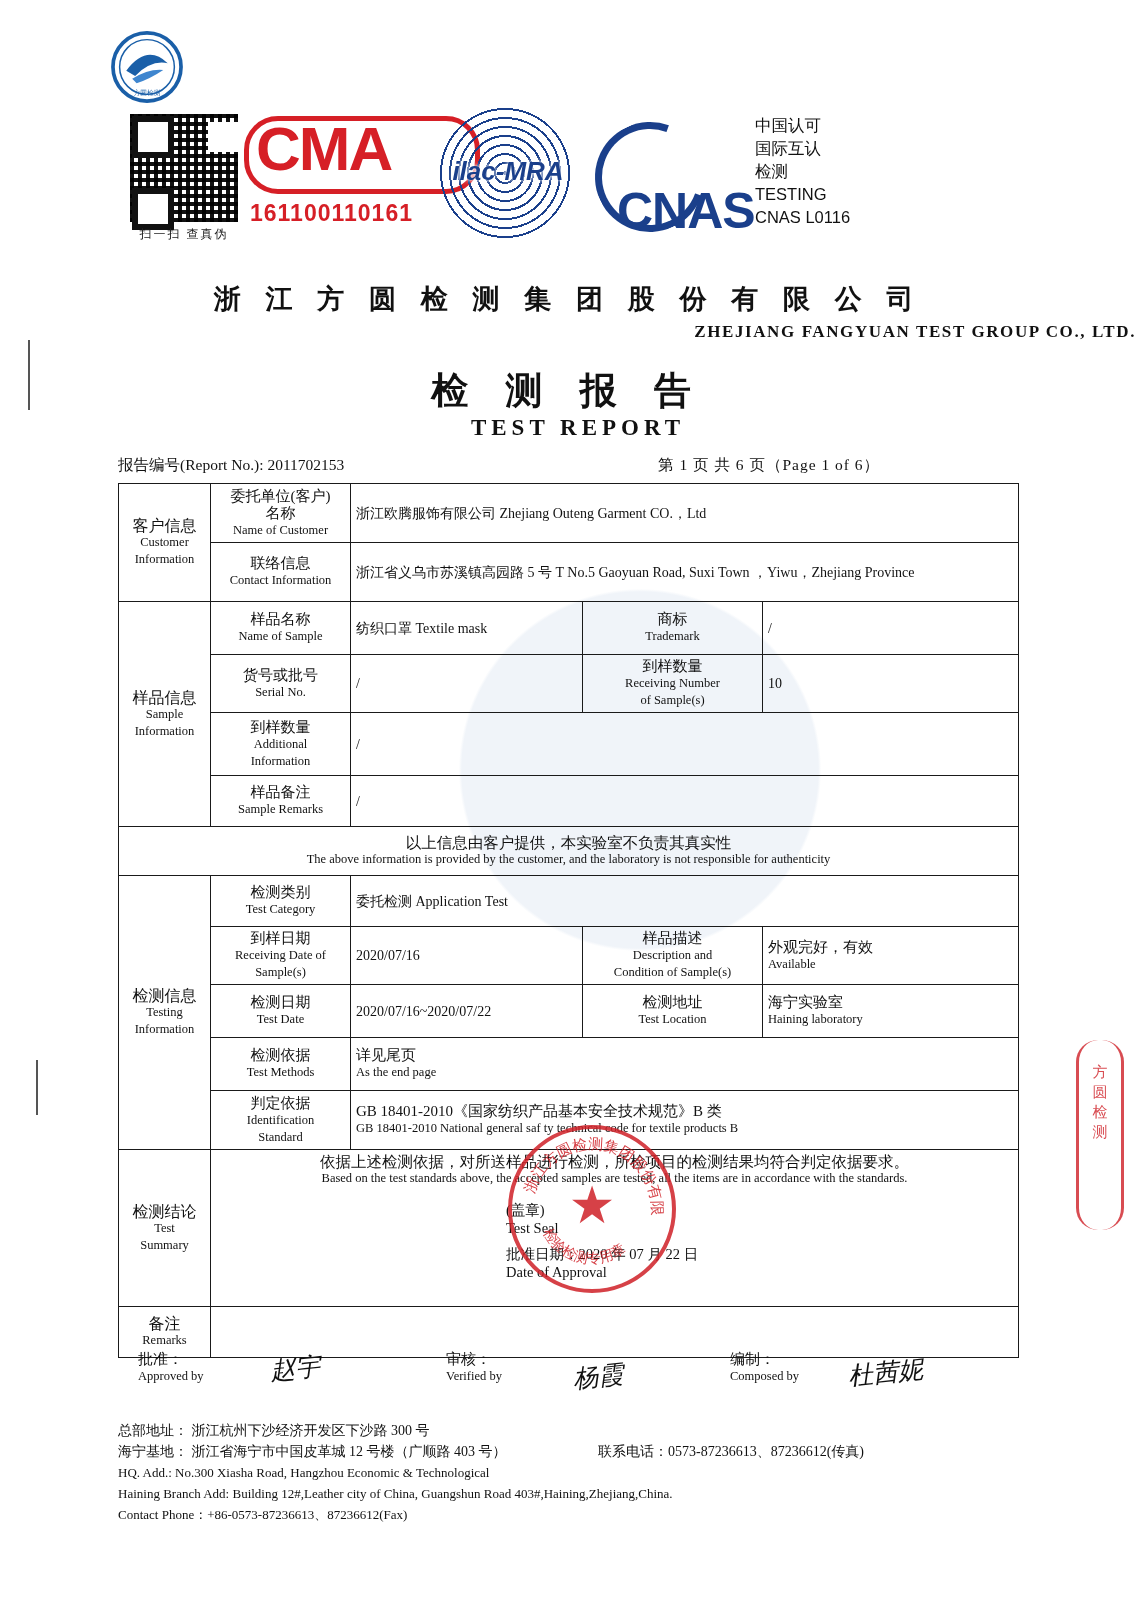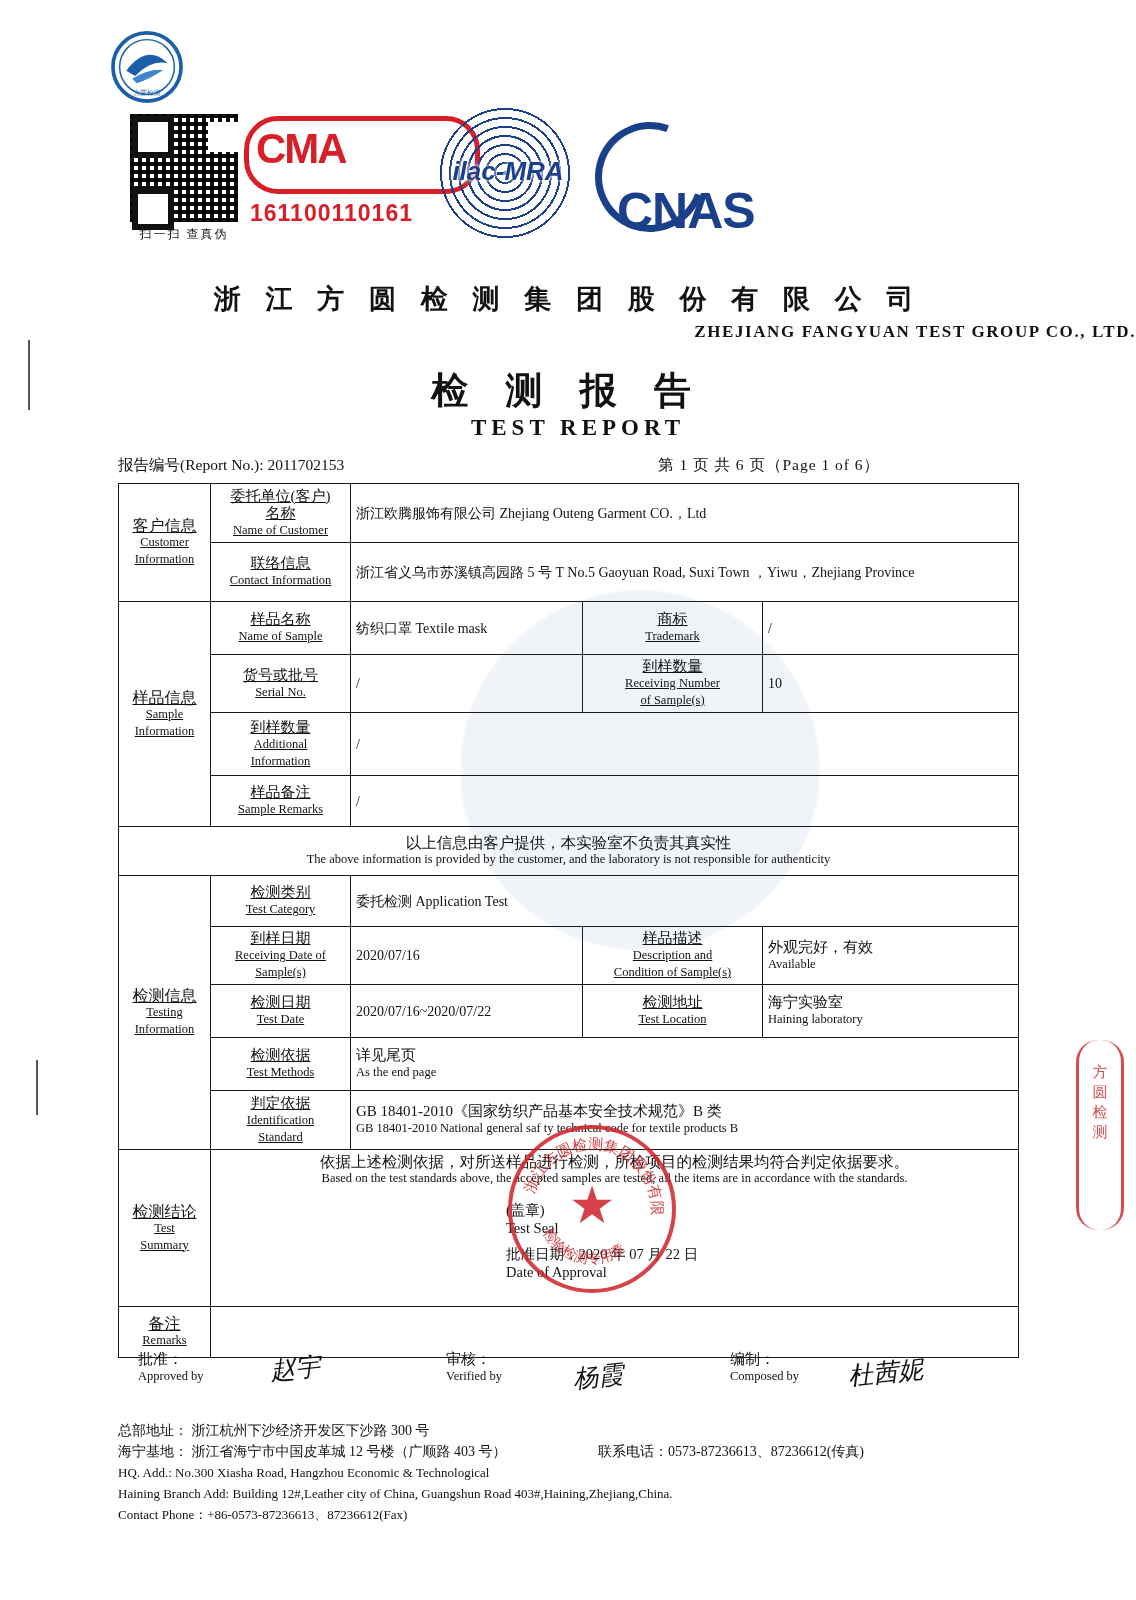--- a/index.html
+++ b/index.html
@@ -68,21 +68,21 @@
   }
   .cma {
     position: absolute;
     left: 150px;
     top: 92px;
     width: 280px;
   }
   .cma-word {
     font-family: "Liberation Sans", sans-serif;
     font-weight: bold;
-    font-size: 42px;
+    font-size: 62px;
     color: #d61f26;
     letter-spacing: -2px;
     line-height: 70px;
     position: relative;
     display: inline-block;
     padding: 0 6px;
   }
   .cma-word::after {
     content: "";
     position: absolute;
@@ -229,21 +229,21 @@
   table.rep td {
     border: 1px solid #1a1a1a;
     padding: 3px 5px;
     vertical-align: middle;
     font-size: 14px;
     line-height: 17px;
   }
   .cn { font-size: 15px; }
   .en { font-size: 12.5px; }
   .ctr { text-align: left; }
-  .lbl { text-align: center; text-decoration: underline; }
+  .lbl { text-align: center; }
   .rowlabel-cn { font-size: 16px; }
 
   .note-cn { text-align: center; font-size: 15.5px; }
   .note-en { text-align: center; font-size: 12.5px; }
 
   .seal-area { position: relative; height: 150px; }
   .seal-text {
     position: absolute;
     left: 290px;
     top: 48px;
@@ -394,20 +394,27 @@
     <div class="ilac">
       <div class="ilac-rings"></div>
       <div class="ilac-text">ilac-MRA</div>
     </div>
 
     <div class="cnas">
       <div class="cnas-ring"></div>
       <div class="cnas-word">CNAS</div>
     </div>
 
+    <div class="cnas-right">
+      <div>中国认可</div>
+      <div>国际互认</div>
+      <div>检测</div>
+      <div>TESTING</div>
+      <div>CNAS L0116</div>
+    </div>
   </div>
 
   <div class="company-cn">浙 江 方 圆 检 测 集 团 股 份 有 限 公 司</div>
   <div class="company-en">ZHEJIANG  FANGYUAN  TEST  GROUP  CO.,  LTD.</div>
   <div class="report-cn">检 测 报 告</div>
   <div class="report-en">TEST REPORT</div>
 
   <div class="meta-row">
     <div class="meta-left">报告编号(Report No.):  2011702153</div>
     <div class="meta-right">第 1 页 共 6 页（Page 1 of 6）</div>

